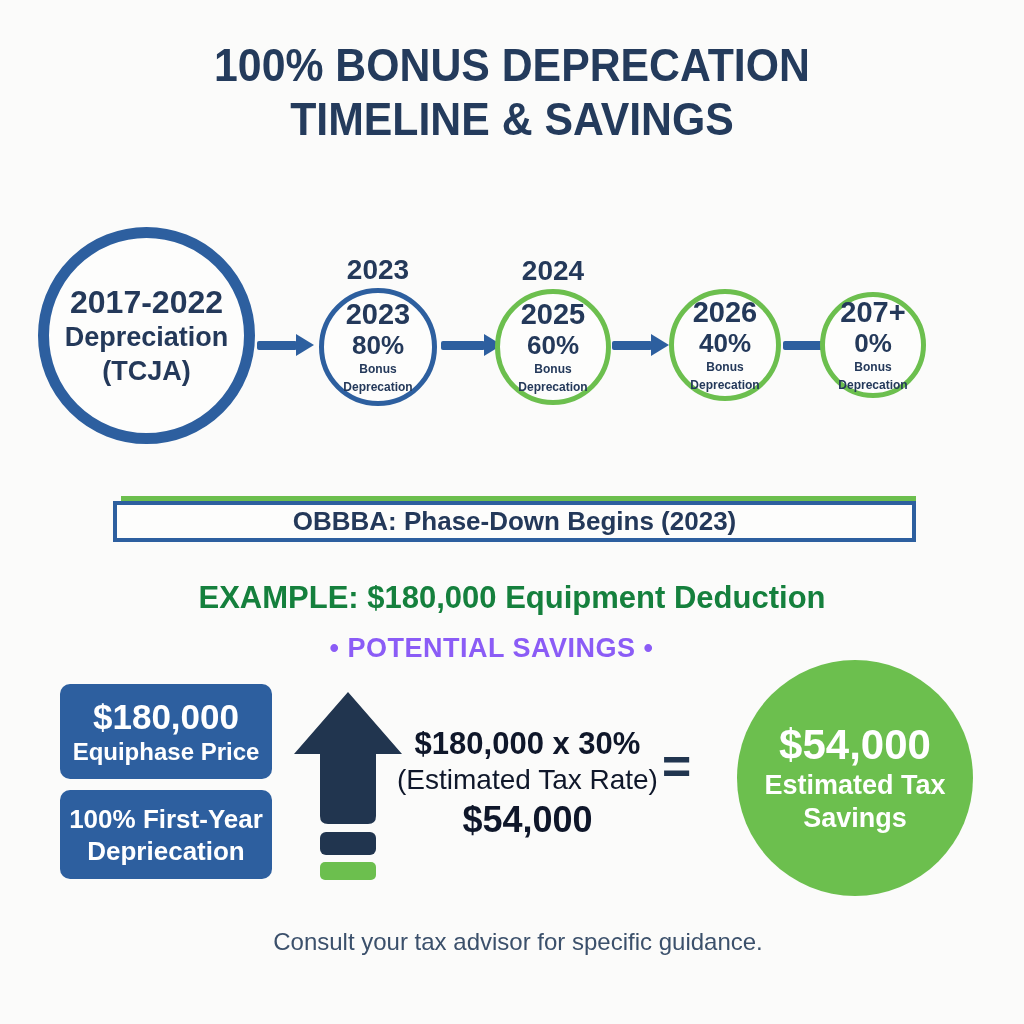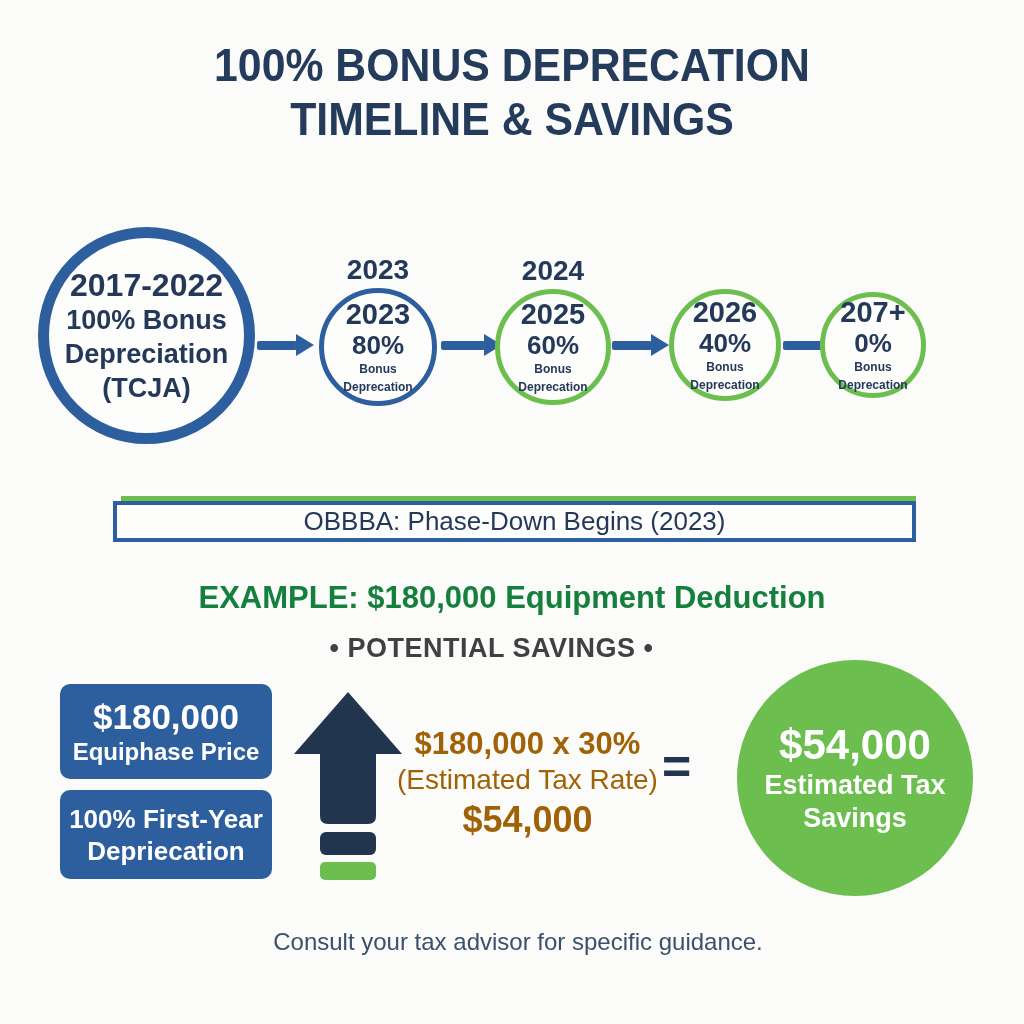--- a/index.html
+++ b/index.html
@@ -64,54 +64,54 @@
   .ha1 { left:257px; top:341px; width:40px; }
   .ha2 { left:441px; top:341px; width:44px; }
   .ha3 { left:612px; top:341px; width:40px; }
   .ha4 { left:783px; top:341px; width:42px; }
 
   
   .banner {
     position:absolute; left:113px; top:501px; width:803px; height:41px;
     border:4px solid #2d5f9f; background:#fdfdfc;
     display:flex; align-items:center; justify-content:center;
-    font-size:26px; font-weight:400; color:#24395a;
+    font-size:26px; font-weight:700; color:#24395a;
   }
   .banner::before {
     content:""; position:absolute; left:4px; right:-4px; top:-9px; height:5px;
     background:#6cbf4e;
   }
 
   
   .example-heading {
     position:absolute; top:580px; left:0; width:1024px; text-align:center;
     font-size:31px; font-weight:700; color:#15803d;
   }
   .example-sub {
     position:absolute; top:633px; left:0; width:983px; text-align:center;
-    font-size:27px; font-weight:700; color:#404040; letter-spacing:0.5px;
+    font-size:27px; font-weight:700; color:#8b5cf6; letter-spacing:0.5px;
   }
 
   
   .blue-box {
     position:absolute; left:60px; width:212px; border-radius:10px;
     background:#2d5f9f; color:#ffffff; text-align:center;
     display:flex; flex-direction:column; align-items:center; justify-content:center;
   }
   .box1 { top:684px; height:95px; }
   .box1 .big { font-size:35px; font-weight:700; line-height:40px; }
   .box1 .sm  { font-size:24px; font-weight:700; line-height:30px; }
   .box2 { top:790px; height:89px; }
   .box2 .sm  { font-size:26px; font-weight:700; line-height:32px; }
 
   .up-arrow { position:absolute; left:292px; top:690px; }
 
   .formula {
     position:absolute; left:385px; top:726px; width:285px; text-align:center;
-    color:#a16207;
+    color:#0f172a;
   }
   .formula .f1 { font-size:31px; font-weight:700; line-height:36px; }
   .formula .f2 { font-size:28px; font-weight:400; line-height:36px; }
   .formula .f3 { font-size:36px; font-weight:700; line-height:44px; }
 
   .equals {
     position:absolute; left:662px; top:738px;
     font-size:50px; font-weight:800; color:#21354f;
   }
 
@@ -135,21 +135,20 @@
 
 <div class="canvas">
 
   <div class="title">
     <div>100% BONUS DEPRECATION</div>
     <div>TIMELINE &amp; SAVINGS</div>
   </div>
 
   <div class="circle main-circle">
     <div class="years">2017-2022</div>
-    <div class="ln">100% Bonus</div>
     <div class="ln">Depreciation</div>
     <div class="ln">(TCJA)</div>
   </div>
 
   <div class="h-arrow ha1"></div>
   <div class="h-arrow ha2"></div>
   <div class="h-arrow ha3"></div>
   <div class="h-arrow ha4"></div>
 
   <div class="year-label yl1">2023</div>

